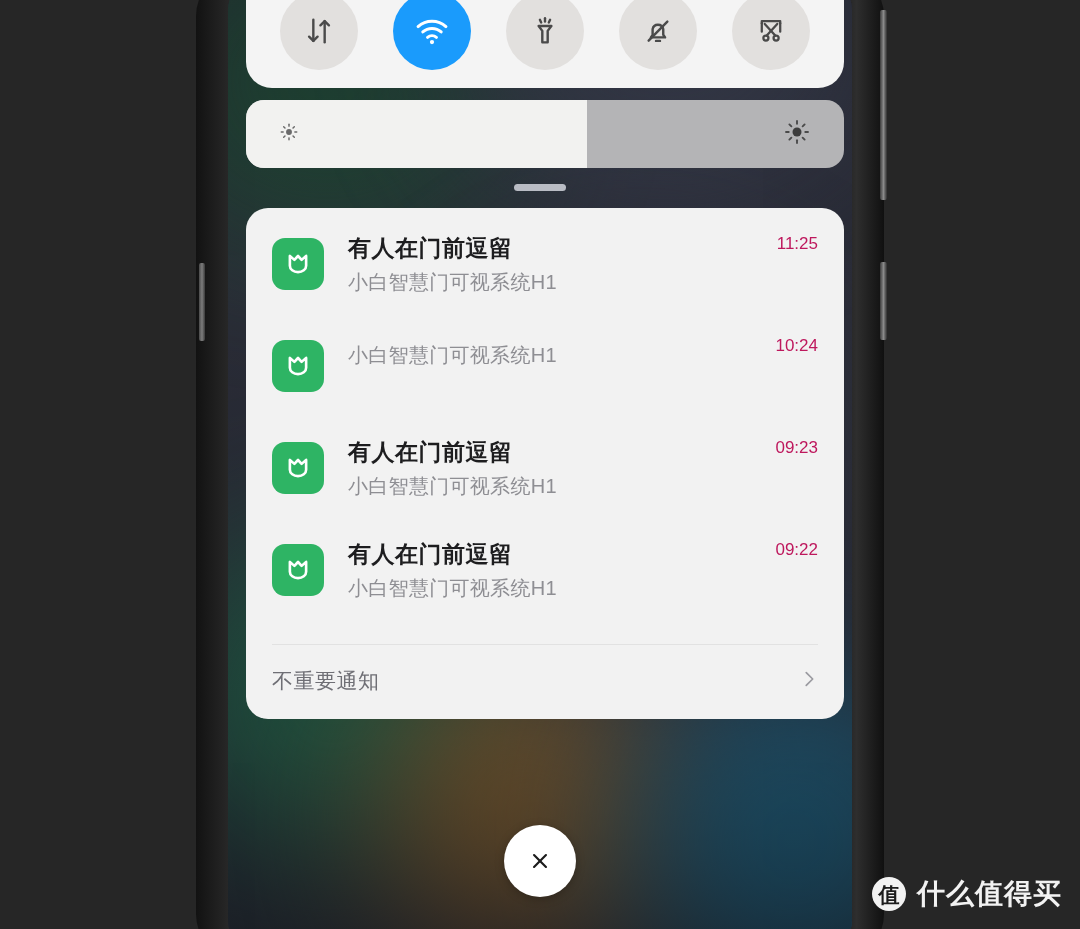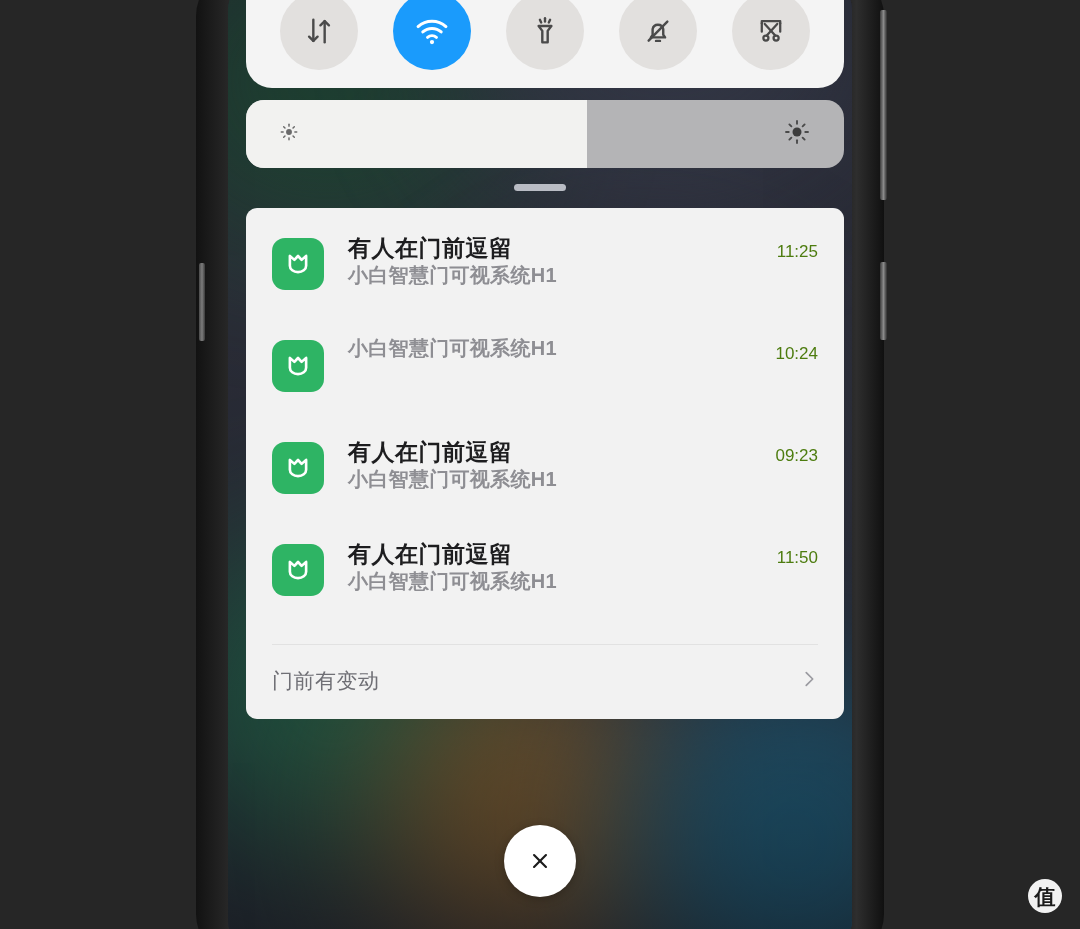--- a/index.html
+++ b/index.html
@@ -76,39 +76,39 @@
 
   
   .drag-handle {
     position:absolute; left:50%; top:208px; transform:translateX(-50%);
     width:52px; height:7px; border-radius:4px; background:#b9bcc4;
   }
 
   
   .notif-card {
     position:absolute; left:18px; top:232px; width:598px;
-    background:#f2f2f2; border-radius:11px; padding:20px 0 0 0;
+    background:#f2f2f2; border-radius:22px; padding:20px 0 0 0;
   }
   .notif {
     display:flex; align-items:flex-start; padding:6px 26px 6px 26px; height:102px;
   }
   .notif-icon {
     width:52px; height:52px; border-radius:13px; background:#2eb464;
     flex:0 0 52px; margin-top:4px; display:flex; align-items:center; justify-content:center;
   }
   .notif-body { flex:1; margin-left:24px; min-width:0; }
   .notif-title {
     font-size:23px; font-weight:bold; color:#1d1d1f; line-height:1.25;
     letter-spacing:.5px; white-space:nowrap;
   }
   .notif-sub {
-    font-size:20px; color:#8e8e93; line-height:1.25;
-    letter-spacing:.3px; white-space:nowrap;font-weight:bold;
-  }
-  .notif-time { font-size:17px; color:#4d7c0f; margin-top:8px; flex:0 0 auto; }
+    font-size:20px; color:#8e8e93; margin-top:7px; line-height:1.25;
+    letter-spacing:.3px; white-space:nowrap;
+  }
+  .notif-time { font-size:17px; color:#be185d; flex:0 0 auto; }
 
   .notif-divider { height:1px; background:#e2e2e2; margin:8px 26px 0 26px; }
 
   .notif-footer {
     display:flex; align-items:center; justify-content:space-between;
     padding:22px 24px 24px 26px;
   }
   .notif-footer-label { font-size:21px; color:#6f6f75; letter-spacing:.5px; }
   .chev { color:#9b9ba1; }
 
@@ -286,41 +286,42 @@
       <div class="notif">
         <div class="notif-icon">
           <svg width="30" height="30" viewBox="0 0 24 24" fill="none" stroke="#ffffff" stroke-width="2.1" stroke-linecap="round" stroke-linejoin="round">
             <path d="M5.5 5.5v7.8c0 3.1 2.9 5.2 6.5 5.2s6.5-2.1 6.5-5.2V5.5l-3.6 3.2L12 5.6 9.1 8.7z"></path>
           </svg>
         </div>
         <div class="notif-body">
           <div class="notif-title">有人在门前逗留</div>
           <div class="notif-sub">小白智慧门可视系统H1</div>
         </div>
-        <div class="notif-time">11:50</div>
+        <div class="notif-time">09:22</div>
       </div>
 
       <div class="notif-divider"></div>
 
       <div class="notif-footer">
-        <span class="notif-footer-label">门前有变动</span>
+        <span class="notif-footer-label">不重要通知</span>
         <span class="chev">
           <svg width="22" height="22" viewBox="0 0 24 24" fill="none" stroke="currentColor" stroke-width="1.9" stroke-linecap="round" stroke-linejoin="round">
             <path d="M9 5l7 7-7 7"></path>
           </svg>
         </span>
       </div>
     </div>
 
     <div class="close-btn">
       <svg width="26" height="26" viewBox="0 0 24 24" fill="none" stroke="#1b1b1b" stroke-width="2" stroke-linecap="round">
         <path d="M6.5 6.5l11 11"></path>
           <path d="M17.5 6.5l-11 11"></path>
       </svg>
     </div>
 
   </div>
 
   <div class="watermark">
     <span class="wm-logo">值</span>
+    <span class="wm-text">什么值得买</span>
   </div>
 
 </div>
 
 </body></html>

